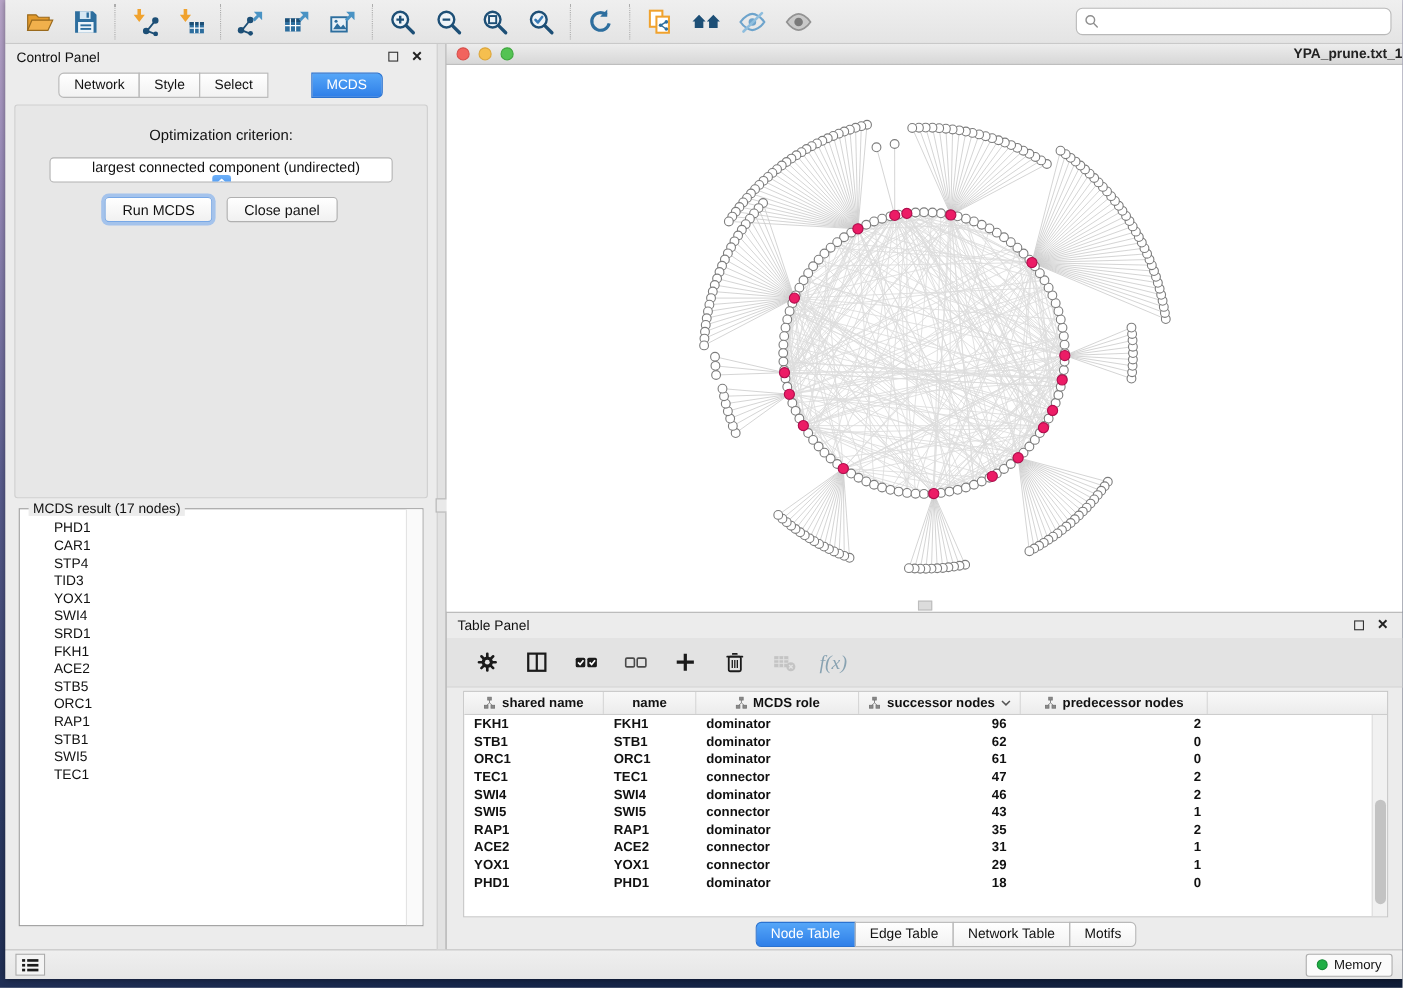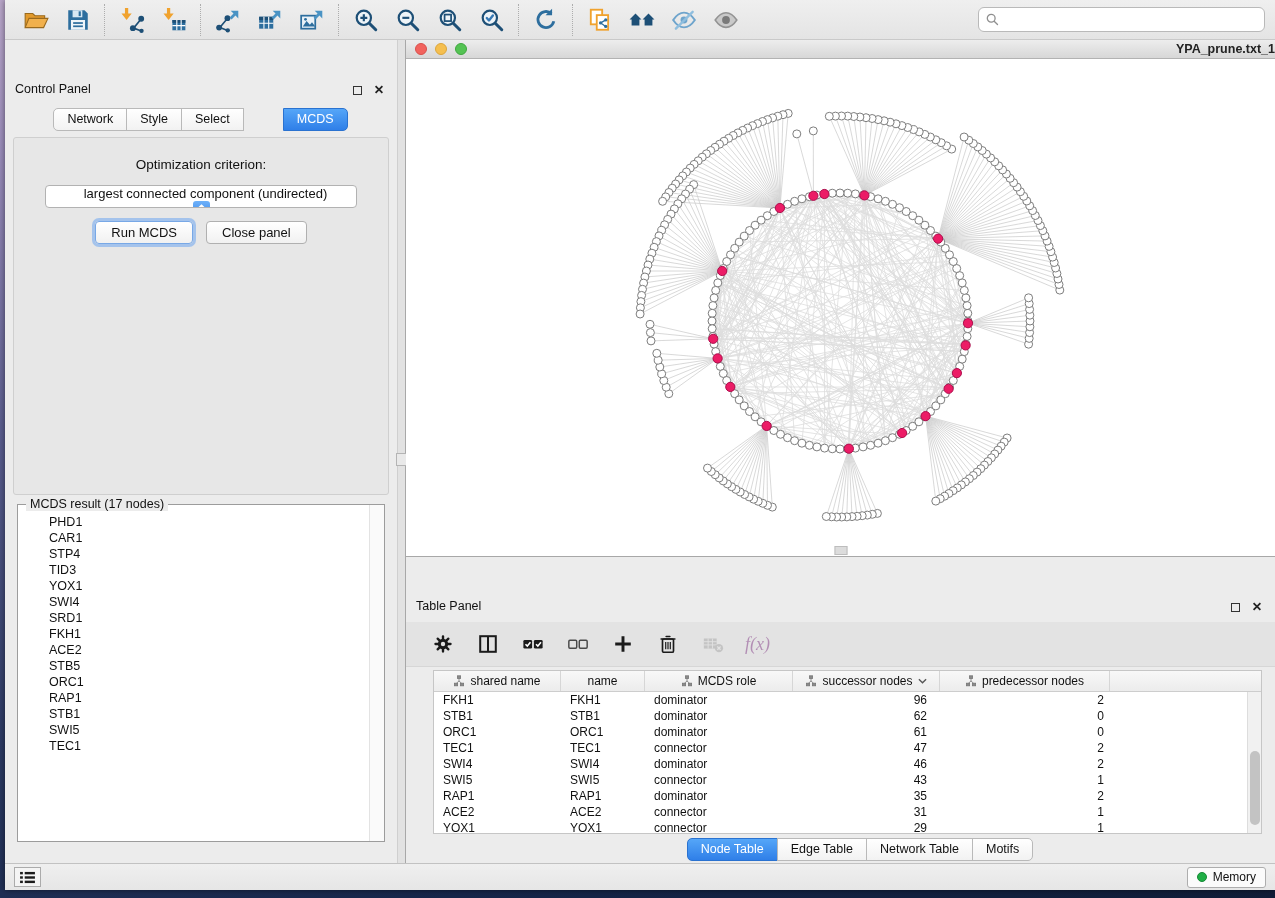--- a/index.html
+++ b/index.html
@@ -22,21 +22,21 @@
   .search-input { border:none; outline:none; flex:1; font-size:12px; margin-left:5px; background:transparent; }
 
   
   .main { flex:1; display:flex; min-height:0; }
   .control-panel { width:392px; flex:none; display:flex; flex-direction:column; background:#ececec; }
   .v-splitter { width:9px; flex:none; background:#e2e2e2; border-left:1px solid #cfcfcf; border-right:1px solid #a8a8a8; position:relative; }
   .v-splitter .handle { position:absolute; top:413px; left:-2px; width:12px; height:13px; background:#e9e9e9; border:1px solid #b4b4b4; }
   .right-col { flex:1; display:flex; flex-direction:column; min-width:0; }
 
   
-  .panel-header { height:23px; display:flex; align-items:flex-start; padding:0 10px; font-size:12.5px; color:#111; flex:none;margin-top:42px; }
+  .panel-header { height:23px; display:flex; align-items:center; padding:0 10px; font-size:12.5px; color:#111; flex:none; }
   .panel-header .spacer { flex:1; }
   .win-btn { width:16px; height:16px; display:inline-flex; align-items:center; justify-content:center; margin-left:6px; font-size:12px; color:#222; cursor:default; }
   .float-glyph { width:9px; height:9px; border:1.5px solid #333; display:inline-block; }
   .close-glyph { font-weight:700; font-size:12.5px; line-height:1; }
 
   
   .cp-tabs { display:flex; justify-content:center; margin:3px 0 0; flex:none; }
   .seg-tab { border:1px solid #b9b9b9; background:linear-gradient(#ffffff,#f2f2f2); padding:3px 13px 4px; font-size:12.5px; margin-left:-1px; color:#111; cursor:default; }
   .seg-tab:first-child { border-radius:5px 0 0 5px; }
   .seg-tab:last-child { border-radius:0 5px 5px 0; }
@@ -68,22 +68,22 @@
   .net-canvas { flex:1; background:#fff; position:relative; min-height:0; }
   .net-canvas svg { position:absolute; inset:0; width:100%; height:100%; }
   .h-splitter-handle { position:absolute; left:50%; bottom:1px; transform:translateX(-50%); width:13px; height:9px; background:#dcdcdc; border:1px solid #bdbdbd; }
 
   
   .table-panel { flex:1; display:flex; flex-direction:column; background:#ececec; min-height:0; }
   .tp-toolbar { height:45px; flex:none; background:#e3e3e3; border-bottom:1px solid #d6d6d6; display:flex; align-items:center; gap:19px; padding-left:24px; }
   .tp-icon { display:inline-flex; align-items:center; justify-content:center; width:26px; height:26px; }
   .tp-icon svg { width:22px; height:22px; }
   .tp-icon.disabled { opacity:.42; }
-  .fx-label { font-family:"Liberation Serif", serif; font-style:italic; font-size:18px; color:#701a75; }
-  .table-wrap { flex:1; margin:3px 13px 2px 27px; background:#fff; border:1px solid #c6c6c6; position:relative; overflow:hidden; min-height:0; }
+  .fx-label { font-family:"Liberation Serif", serif; font-style:italic; font-size:18px; color:#0c4a6e; }
+  .table-wrap { flex:1; margin:3px 13px 2px 15px; background:#fff; border:1px solid #c6c6c6; position:relative; overflow:hidden; min-height:0;font-weight:bold; }
   .thead { display:grid; grid-template-columns:127px 84px 148px 147px 170px 1fr; height:21px; background:linear-gradient(#f8f8f8,#ececec); border-bottom:1px solid #cdcdcd; }
   .th { display:flex; align-items:center; justify-content:center; gap:5px; font-size:12px; color:#111; border-right:1px solid #d6d6d6; overflow:hidden; cursor:default; }
   .th.filler { border-right:none; }
   .tr { display:grid; grid-template-columns:127px 84px 148px 147px 170px 1fr; height:16px; align-items:center; font-size:12px; color:#111; }
   .td { padding-left:9px; white-space:nowrap; overflow:hidden; }
   .td.num { text-align:right; padding-right:13px; padding-left:0; }
   .td.num.last { padding-right:6px; }
   .t-scroll { position:absolute; top:21px; right:0; bottom:0; width:14px; background:#f1f1f1; border-left:1px solid #ddd; }
   .t-thumb { position:absolute; left:1.5px; right:1.5px; top:42%; height:52%; background:#c3c3c3; border-radius:6px; }
   .tp-tabs { height:27px; flex:none; display:flex; justify-content:center; align-items:center; }

